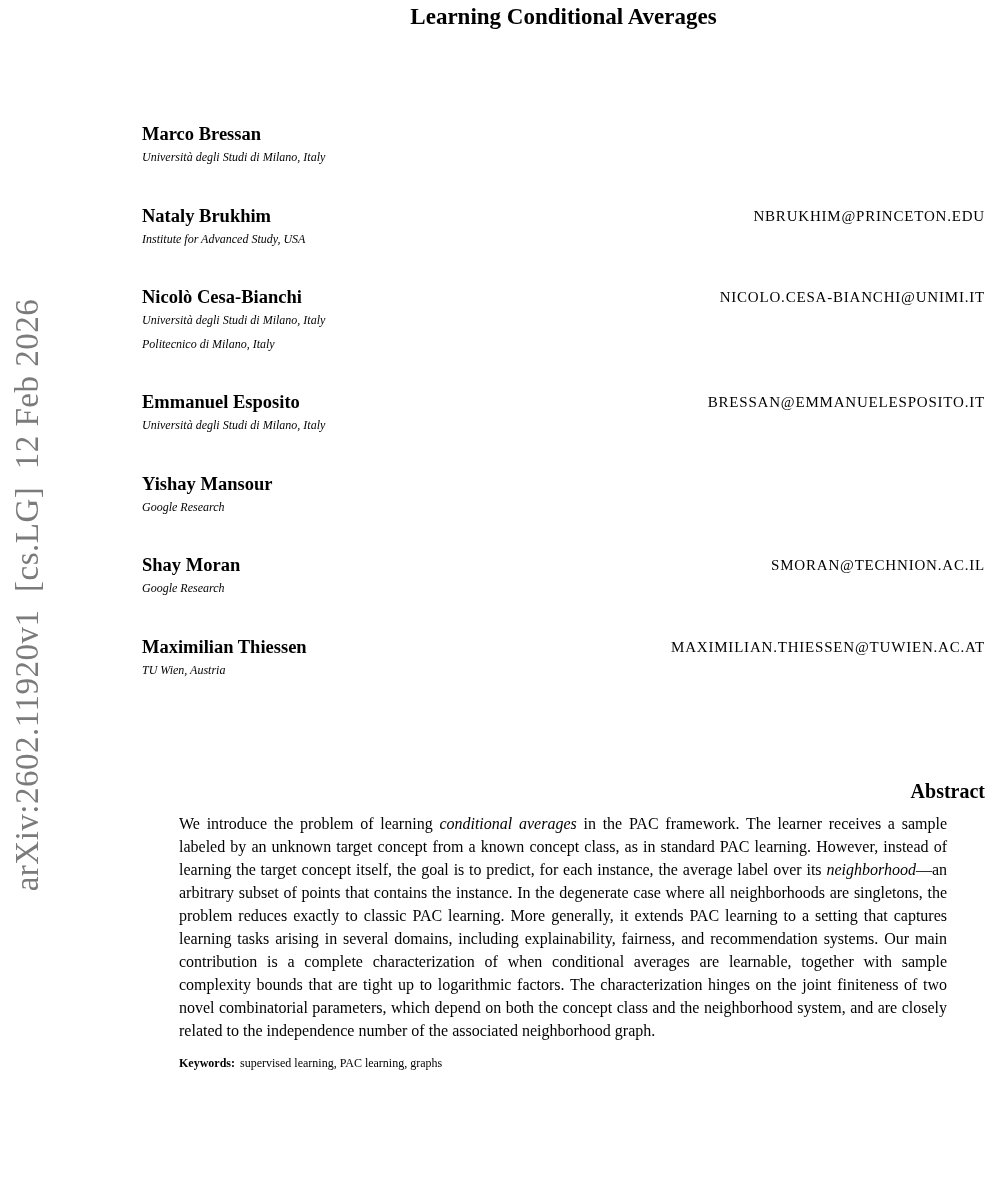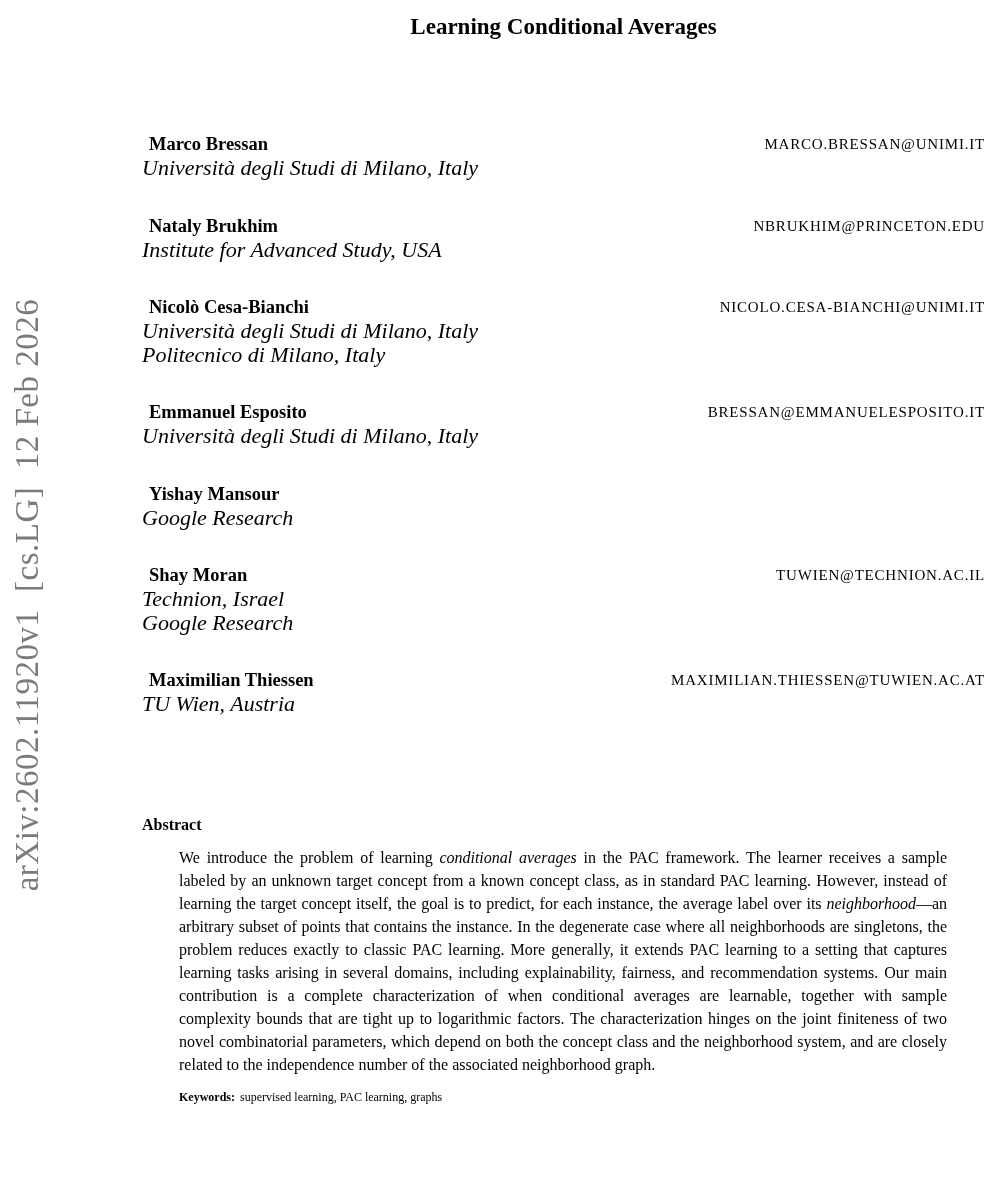--- a/index.html
+++ b/index.html
@@ -26,57 +26,56 @@
     color: #7b7b7b;
     white-space: pre;
   }
   .content {
     position: absolute;
     left: 142px;
     top: 0;
     width: 843px;
   }
   .paper-title {
-    margin: 14px;
+    margin: 4px;
     text-align: center;
     font-size: 23px;
     font-weight: bold;
     line-height: 26px;
   }
   .authors {
     margin-top: 92px;
   }
   .author {
     margin-bottom: 34px;
   }
   .author-row {
     display: flex;
     justify-content: space-between;
     align-items: center;
     line-height: 24px;
-    margin-left: 7px;
   }
   .author-name {
     font-size: 18.5px;
     font-weight: bold;
   }
   .author-email {
     font-size: 15px;
     letter-spacing: 0.8px;
     white-space: nowrap;
   }
   .author-affil {
     font-style: italic;
-    font-size: 22px;
+    font-size: 12px;
     line-height: 23.5px;
   }
   .abstract-heading {
     margin: 96px 0 0 0;
-    text-align: left;
-    font-size: 16px;
+    text-align: right;
+    font-size: 20px;
     font-weight: bold;
     line-height: 26px;
   }
   .abstract-body {
     margin: 8px 38px 0 37px;
     font-size: 16px;
     line-height: 23px;
     text-align: justify;
   }
   .abstract-body .it {
@@ -101,21 +100,20 @@
 
 <div class="content">
 
   <h1 class="paper-title">Learning Conditional Averages</h1>
 
   <div class="authors">
 
     <div class="author">
       <div class="author-row">
         <span class="author-name">Marco Bressan</span>
-        <span class="author-email">MARCO.BRESSAN@UNIMI.IT</span>
       </div>
       <div class="author-affil">Università degli Studi di Milano, Italy</div>
       <div class="author-affil"></div>
     </div>
 
     <div class="author">
       <div class="author-row">
         <span class="author-name">Nataly Brukhim</span>
         <span class="author-email">NBRUKHIM@PRINCETON.EDU</span>
       </div>
@@ -144,23 +142,22 @@
     <div class="author">
       <div class="author-row">
         <span class="author-name">Yishay Mansour</span>
       </div>
       <div class="author-affil">Google Research</div>
     </div>
 
     <div class="author">
       <div class="author-row">
         <span class="author-name">Shay Moran</span>
-        <span class="author-email">TUWIEN@TECHNION.AC.IL</span>
+        <span class="author-email">SMORAN@TECHNION.AC.IL</span>
       </div>
-      <div class="author-affil">Technion, Israel</div>
       <div class="author-affil">Google Research</div>
     </div>
 
     <div class="author">
       <div class="author-row">
         <span class="author-name">Maximilian Thiessen</span>
         <span class="author-email">MAXIMILIAN.THIESSEN@TUWIEN.AC.AT</span>
       </div>
       <div class="author-affil">TU Wien, Austria</div>
       <div class="author-affil"></div>

